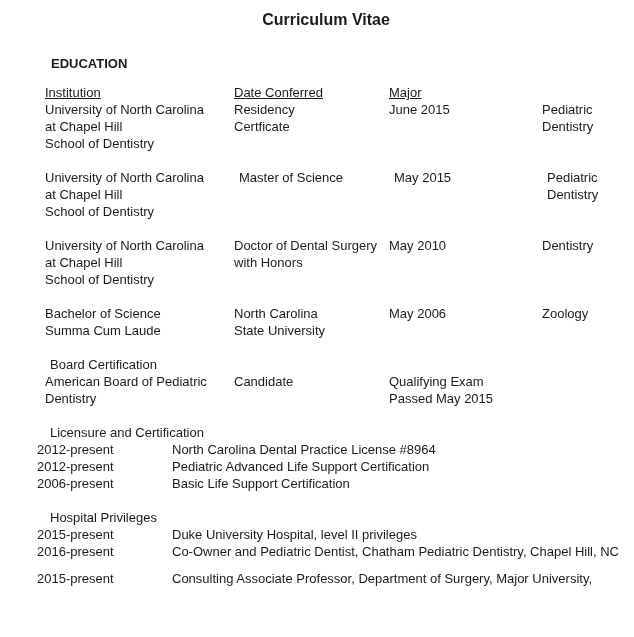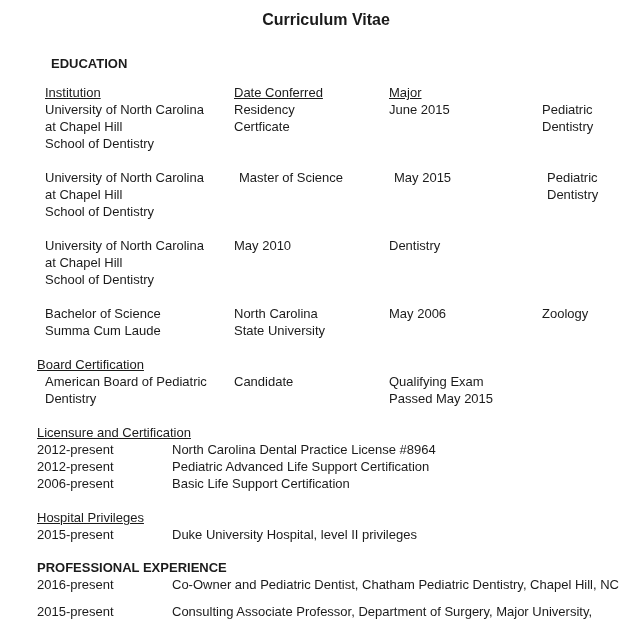--- a/index.html
+++ b/index.html
@@ -29,22 +29,22 @@
     font-size: 16px;
     line-height: 20px;
     font-weight: bold;
   }
   .section-heading {
     font-weight: bold;
   }
   .h-education { margin-top: 25px; padding-left: 14px; }
   .h-experience { margin-top: 16px; }
   .sub-heading {
-    text-decoration: underline;
     margin-top: 17px;
+    margin-left: 13px;
   }
   .edu-grid {
     display: grid;
     grid-template-columns: 189px 155px 153px 1fr;
     margin-left: 8px;
   }
   .edu-header { margin-top: 12px; }
   .edu-row { margin-top: 17px; }
   .edu-row.flush { margin-top: 0; }
   .edu-row.indent .cell:nth-child(n+2) { padding-left: 5px; }
@@ -93,20 +93,22 @@
     <span class="cell">Master of Science</span>
     <span class="cell">May 2015</span>
     <span class="cell">Pediatric
 Dentistry</span>
   </div>
 
   <div class="edu-grid edu-row">
     <span class="cell">University of North Carolina
 at Chapel Hill
 School of Dentistry</span>
+    <span class="cell">Doctor of Dental Surgery
+with Honors</span>
     <span class="cell">May 2010</span>
     <span class="cell">Dentistry</span>
   </div>
 
   <div class="edu-grid edu-row">
     <span class="cell">Bachelor of Science
 Summa Cum Laude</span>
     <span class="cell">North Carolina
 State University</span>
     <span class="cell">May 2006</span>
@@ -139,21 +141,20 @@
     <span class="cell desc">Basic Life Support Certification</span>
   </div>
 
   <div class="sub-heading">Hospital Privileges</div>
 
   <div class="list-grid">
     <span class="cell">2015-present</span>
     <span class="cell desc">Duke University Hospital, level II privileges</span>
   </div>
 
-  <div class="section-heading h-experience">PROFESSIONAL EXPERIENCE</div>
 
   <div class="list-grid exp-row1">
     <span class="cell">2016-present</span>
     <span class="cell desc">Co-Owner and Pediatric Dentist, Chatham Pediatric Dentistry, Chapel Hill, NC</span>
   </div>
   <div class="list-grid exp-row2">
     <span class="cell">2015-present</span>
     <span class="cell desc">Consulting Associate Professor, Department of Surgery, Major University,</span>
   </div>
 

